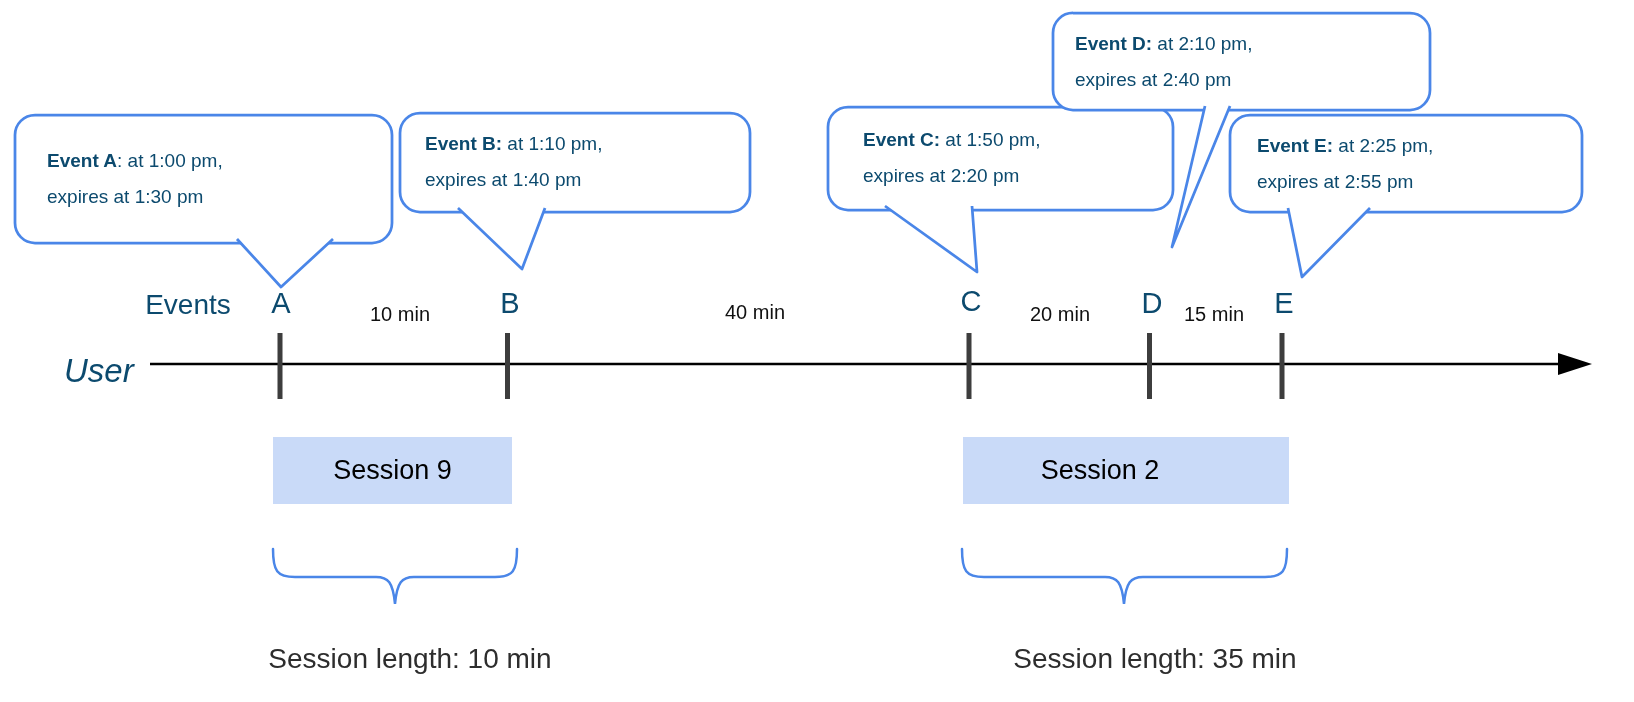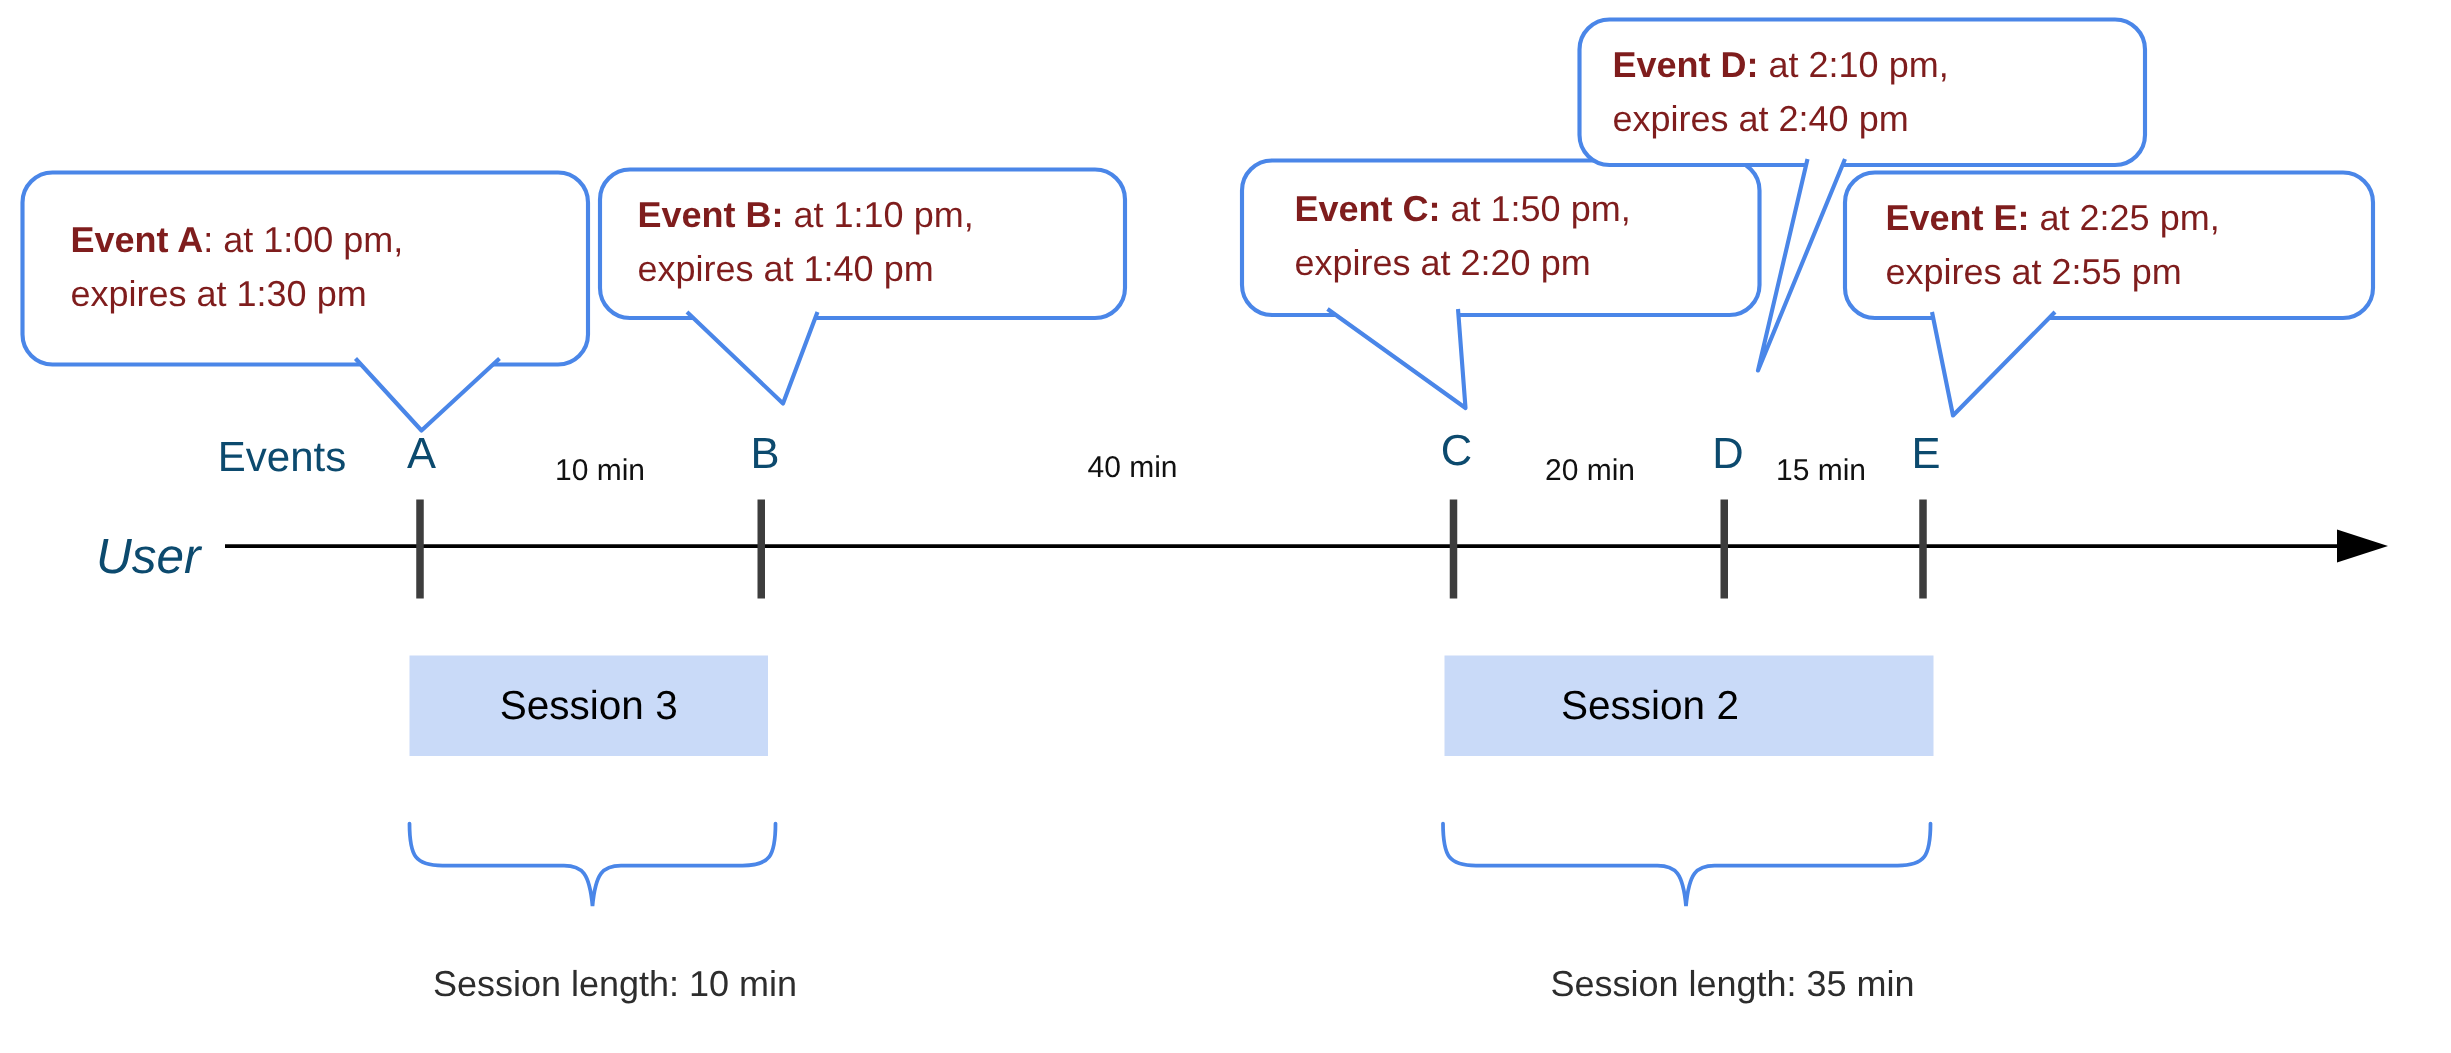--- a/index.html
+++ b/index.html
@@ -5,31 +5,31 @@
   html,body{margin:0;padding:0;background:#ffffff;}
   .stage{
     position:relative;
     width:1634px;height:702px;
     background:#ffffff;
     font-family:"Liberation Sans","DejaVu Sans",sans-serif;
     overflow:hidden;
   }
   .shape-layer{position:absolute;left:0;top:0;width:1634px;height:702px;}
   .txt{position:absolute;color:#0c4a6e;white-space:nowrap;}
-  .callout-text{position:absolute;font-size:24px;line-height:36px;color:#7f1d1d;}
+  .callout-text{position:absolute;font-size:19px;line-height:36px;color:#0c4a6e;}
   .callout-text b{font-weight:bold;}
   .tick-label{font-size:29px;transform:translateX(-50%);}
   .interval-label{font-size:20px;color:#111;transform:translateX(-50%);}
   .events-header{font-size:28px;transform:translateX(-50%);}
   .axis-label{font-size:33px;font-style:italic;}
   .session-label{
     position:absolute;display:flex;align-items:center;justify-content:center;
     font-size:27px;color:#000;
   }
-  .session-length{font-size:24px;color:#2d2d2d;transform:translateX(-50%);}
+  .session-length{font-size:28px;color:#2d2d2d;transform:translateX(-50%);}
 </style>
 </head>
 <body>
 
 <div class="stage">
 
   <svg class="shape-layer" viewBox="0 0 1634 702" xmlns="http://www.w3.org/2000/svg">
 
     <rect x="273" y="437" width="239" height="67" fill="#c9daf8"></rect>
     <rect x="963" y="437" width="326" height="67" fill="#c9daf8"></rect>
@@ -104,19 +104,19 @@
   <div class="txt tick-label" style="left:510px;top:287px">B</div>
   <div class="txt tick-label" style="left:971px;top:285px">C</div>
   <div class="txt tick-label" style="left:1152px;top:287px">D</div>
   <div class="txt tick-label" style="left:1284px;top:287px">E</div>
 
   <div class="txt interval-label" style="left:400px;top:303px">10 min</div>
   <div class="txt interval-label" style="left:755px;top:301px">40 min</div>
   <div class="txt interval-label" style="left:1060px;top:303px">20 min</div>
   <div class="txt interval-label" style="left:1214px;top:303px">15 min</div>
 
-  <div class="session-label" style="left:273px;top:437px;width:239px;height:67px">Session 3</div>
+  <div class="session-label" style="left:273px;top:437px;width:239px;height:67px">Session 9</div>
   <div class="session-label" style="left:963px;top:437px;width:274px;height:67px">Session 2</div>
 
   <div class="txt session-length" style="left:410px;top:643px">Session length: 10 min</div>
   <div class="txt session-length" style="left:1155px;top:643px">Session length: 35 min</div>
 
 </div>
 
 </body></html>

